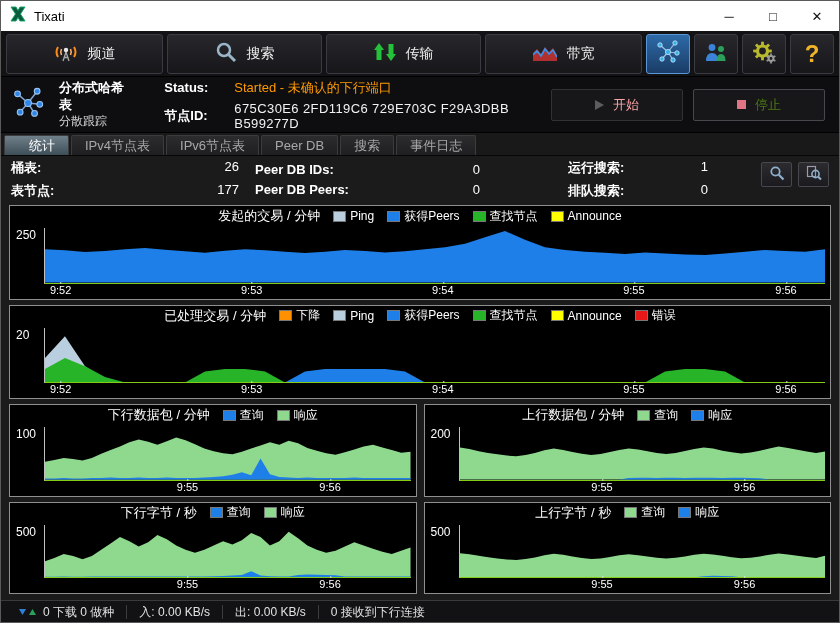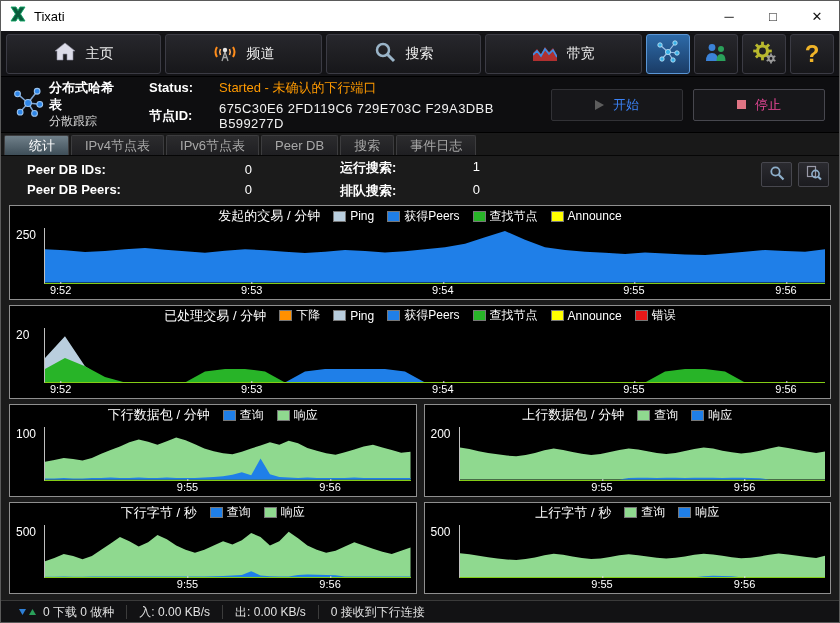--- a/index.html
+++ b/index.html
@@ -17,32 +17,32 @@
   
   .toolbar{flex:0 0 46px;background:#131316;display:flex;align-items:center;gap:4px;padding:0 5px;border-bottom:1px solid #000;}
   .tb-btn{flex:1 1 auto;height:40px;display:flex;align-items:center;justify-content:center;gap:10px;
     background:linear-gradient(#27272c,#17171a);border:1px solid #3b3b44;border-radius:3px;
     color:#ececec;font-size:14px;font-family:inherit;padding:0;}
   .tb-sq{flex:0 0 44px;height:40px;display:flex;align-items:center;justify-content:center;
     background:linear-gradient(#27272c,#17171a);border:1px solid #3b3b44;border-radius:3px;padding:0;}
   .tb-sq.active{background:linear-gradient(#2d6aa8,#1a3c66);border-color:#5a96d6;}
   .help-q{font-size:24px;font-weight:bold;color:#f0b428;line-height:1;}
   
-  .dht-header{flex:0 0 56px;background:#0e0e10;display:flex;align-items:center;padding:0 10px;gap:4px;border-bottom:1px solid #000;}
+  .dht-header{flex:0 0 56px;background:#0e0e10;display:flex;align-items:center;padding:0 10px;gap:14px;border-bottom:1px solid #000;}
   .dht-titles{line-height:1.3;}
   .dht-t1{font-size:13px;font-weight:bold;color:#fff;display:block;}
   .dht-t2{font-size:12px;color:#d8d8d8;display:block;}
   .dht-status{display:grid;grid-template-columns:62px auto;column-gap:8px;row-gap:4px;font-size:13px;margin-left:21px;align-items:center;}
   .lbl{font-weight:bold;color:#fff;}
   .status-val{color:#ff9a00;}
   .node-val{color:#f2f2f2;letter-spacing:0.4px;}
   .dht-actions{margin-left:auto;display:flex;gap:10px;padding-right:4px;}
   .dht-btn{width:132px;height:32px;display:flex;align-items:center;justify-content:center;gap:9px;
-    background:#17171a;border:1px solid #47474e;color:#ec4899;font-size:13px;border-radius:2px;font-family:inherit;}
-  .dht-btn.disabled{color:#3b82f6;border-color:#323236;}
+    background:#17171a;border:1px solid #47474e;color:#4d7c0f;font-size:13px;border-radius:2px;font-family:inherit;}
+  .dht-btn.disabled{color:#fca5a5;border-color:#323236;}
   .play-icon{width:0;height:0;border-top:5px solid transparent;border-bottom:5px solid transparent;border-left:9px solid #5d5d5d;}
   .stop-icon{width:9px;height:9px;background:#e07484;}
   
   .tabbar{flex:0 0 23px;display:flex;gap:2px;padding:2px 3px 0;background:#191919;border-bottom:1px solid #060606;}
   .tab{padding:0 13px;display:flex;align-items:center;font-size:13px;color:#a8a8a8;
     background:linear-gradient(#2c2c2e,#1f1f22);border:1px solid #3c3c3e;border-bottom:none;border-radius:2px 2px 0 0;}
   .tab.active{background:linear-gradient(#70808a,#3e4e58);color:#ffffff;padding-left:24px;}
   
   .statspanel{flex:0 0 46px;display:flex;align-items:center;padding:2px 10px;background:#1b1b1b;position:relative;font-size:13px;}
   .stat-col{display:flex;flex-direction:column;gap:5px;}
@@ -93,47 +93,48 @@
     <div class="win-controls">
       <span class="win-btn">─</span>
       <span class="win-btn">□</span>
       <span class="win-btn">✕</span>
     </div>
   </div>
 
   <div class="toolbar">
     <button class="tb-btn">
       <span>
-        <svg width="22" height="20" viewBox="0 0 22 20">
-            <polygon points="11,1 21,9 19,9 19,18 13,18 13,12 9,12 9,18 3,18 3,9 1,9" fill="#dcdce8" stroke="#8a8a9a" stroke-width="0.6"></polygon>
-          </svg>
-      </span>
-      <span class="tb-label">主页</span>
-    </button>
-    <button class="tb-btn">
-      <span>
         <svg width="24" height="20" viewBox="0 0 24 20">
           <path d="M4 5 Q1 10 4 15" stroke="#ff8c1a" fill="none" stroke-width="2"></path>
           <path d="M20 5 Q23 10 20 15" stroke="#ff8c1a" fill="none" stroke-width="2"></path>
           <path d="M7.5 7 Q6 10 7.5 13" stroke="#ffb066" fill="none" stroke-width="1.6"></path>
           <path d="M16.5 7 Q18 10 16.5 13" stroke="#ffb066" fill="none" stroke-width="1.6"></path>
           <circle cx="12" cy="8" r="2.2" fill="#e8e8e8"></circle>
           <path d="M12 10 L9 19 M12 10 L15 19 M10.2 15.5 L13.8 15.5" stroke="#aaaaaa" stroke-width="1.3" fill="none"></path>
         </svg>
       </span>
       <span class="tb-label">频道</span>
     </button>
     <button class="tb-btn">
       <span>
         <svg width="22" height="22" viewBox="0 0 22 22">
           <circle cx="9" cy="9" r="6" fill="none" stroke="#9ab4c8" stroke-width="2.5"></circle>
           <line x1="13.5" y1="13.5" x2="20" y2="20" stroke="#9ab4c8" stroke-width="3"></line>
         </svg>
       </span>
       <span class="tb-label">搜索</span>
+    </button>
+    <button class="tb-btn">
+      <span>
+        <svg width="22" height="20" viewBox="0 0 22 20">
+          <polygon points="2.5,18 2.5,8 0,8 5,1 10,8 7.5,8 7.5,18" fill="#25c13a"></polygon>
+          <polygon points="14.5,2 14.5,12 12,12 17,19 22,12 19.5,12 19.5,2" fill="#25c13a"></polygon>
+        </svg>
+      </span>
+      <span class="tb-label">传输</span>
     </button>
     <button class="tb-btn">
       <span>
         <svg width="24" height="18" viewBox="0 0 24 18">
           <polygon points="0,18 0,10 4,6 8,11 12,4 16,9 20,5 24,12 24,18" fill="#b03030"></polygon>
           <polyline points="0,12 4,8 8,13 12,6 16,11 20,7 24,14" fill="none" stroke="#3a8fe8" stroke-width="1.6"></polyline>
         </svg>
       </span>
       <span class="tb-label">带宽</span>
     </button>
@@ -248,20 +249,30 @@
   <div class="tabbar">
     <span class="tab active">统计</span>
     <span class="tab">IPv4节点表</span>
     <span class="tab">IPv6节点表</span>
     <span class="tab">Peer DB</span>
     <span class="tab">搜索</span>
     <span class="tab">事件日志</span>
   </div>
 
   <div class="statspanel">
+    <div class="stat-col c1">
+      <div class="stat-row">
+        <span class="stat-label">桶表:</span>
+        <span class="stat-value">26</span>
+      </div>
+      <div class="stat-row">
+        <span class="stat-label">表节点:</span>
+        <span class="stat-value">177</span>
+      </div>
+    </div>
     <div class="stat-col c2">
       <div class="stat-row">
         <span class="stat-label">Peer DB IDs:</span>
         <span class="stat-value">0</span>
       </div>
       <div class="stat-row">
         <span class="stat-label">Peer DB Peers:</span>
         <span class="stat-value">0</span>
       </div>
     </div>

